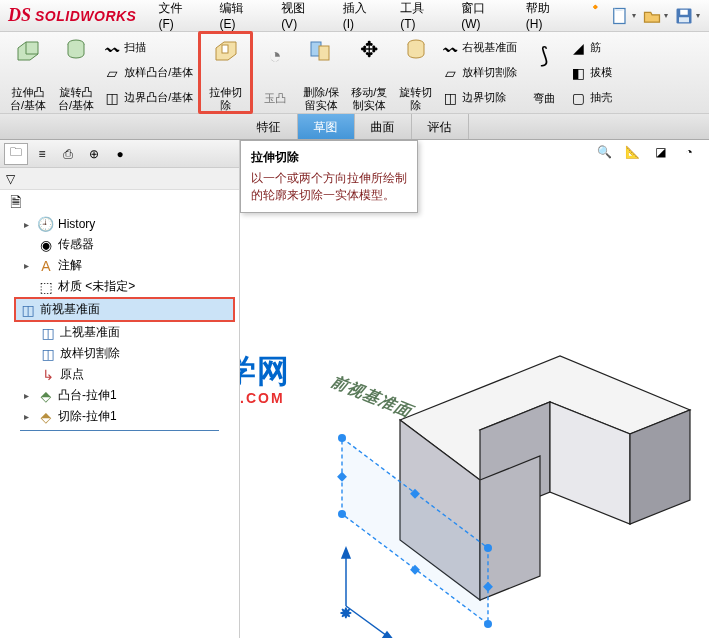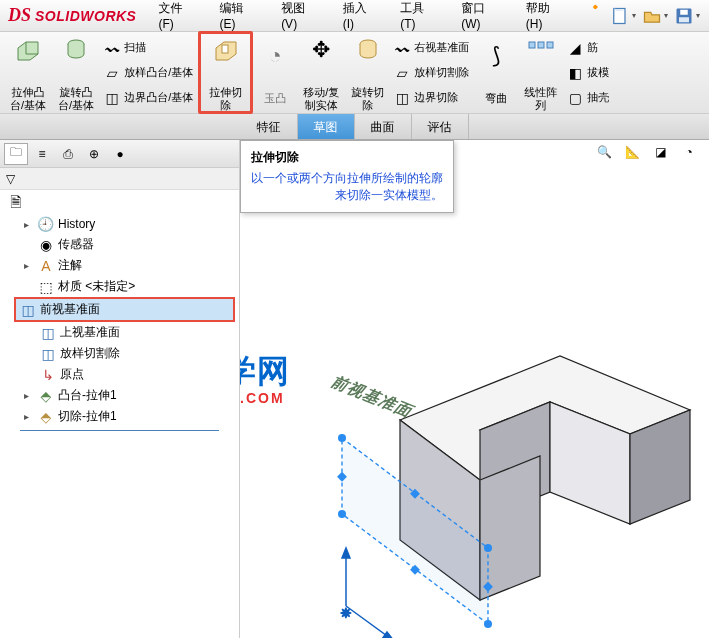--- a/index.html
+++ b/index.html
@@ -42,23 +42,23 @@
     .tree-item { display: flex; align-items: center; gap: 4px; padding: 2px 4px; margin-left: 16px; font-size: 12px; cursor: pointer; }
     .tree-item.highlighted { border: 2px solid #e74c3c; background: #cbe3f7; margin-left: 10px; padding-right: 30px; }
     .tree-item.lvl2 { margin-left: 32px; }
     .tree-expand { width: 10px; font-size: 10px; color: #555; cursor: pointer; }
     .tree-icon { width: 16px; height: 16px; display: inline-flex; align-items: center; justify-content: center; font-size: 14px; }
     
     .viewport { flex: 1; background: #fff; position: relative; overflow: hidden; }
     .viewport-toolbar { position: absolute; top: 0; right: 8px; display: flex; gap: 4px; }
     .vp-btn { width: 24px; height: 24px; cursor: pointer; display: flex; align-items: center; justify-content: center; }
     
-    .tooltip { position: absolute; top: 0; left: 0; width: 214px; background: #fff; border: 1px solid #aaa; padding: 8px 10px; font-size: 12px; box-shadow: 2px 2px 5px rgba(0,0,0,0.2); z-index: 100; }
+    .tooltip { position: absolute; top: 0; left: 0; width: 178px; background: #fff; border: 1px solid #aaa; padding: 8px 10px; font-size: 12px; box-shadow: 2px 2px 5px rgba(0,0,0,0.2); z-index: 100; }
     .tooltip-title { font-weight: bold; margin-bottom: 4px; }
-    .tooltip-body { color: #1d4ed8; line-height: 1.4; text-align: right; }
+    .tooltip-body { color: #7f1d1d; line-height: 1.4; }
     
     .watermark { position: absolute; top: 210px; left: -115px; font-size: 32px; font-weight: bold; z-index: 50; white-space: nowrap; }
     .wm-cn { color: #0066cc; letter-spacing: 1px; text-shadow: 1px 1px 0 #fff, -1px -1px 0 #fff; }
     .wm-en { color: #e83030; font-size: 14px; letter-spacing: 2px; margin-top: -4px; margin-left: 6px; font-weight: bold; }
     
     .model-svg { position: absolute; top: 180px; left: 50px; }
     .plane-label { position: absolute; top: 247px; left: 90px; font-size: 16px; font-weight: bold; color: #5a7a5a; transform: rotate(22deg) skewX(-18deg); letter-spacing: 1px; }
     
     
     svg.ico { width: 100%; height: 100%; }
@@ -153,20 +153,30 @@
           </svg>
         </div>
       <div class="ribbon-label">拉伸切
 除</div>
     </div>
     <div class="ribbon-btn-lg" style="opacity:0.5">
       <div class="ribbon-icon">◔</div>
       <div class="ribbon-label">玉凸</div>
     </div>
     <div class="ribbon-btn-lg">
+      <div class="ribbon-icon">
+          <svg class="ico" viewBox="0 0 32 32">
+            <rect x="6" y="8" width="10" height="14" fill="#a8d0f0" stroke="#4a80b8"></rect>
+            <rect x="14" y="12" width="10" height="14" fill="#f4e0a8" stroke="#b89040"></rect>
+          </svg>
+        </div>
+      <div class="ribbon-label">删除/保
+留实体</div>
+    </div>
+    <div class="ribbon-btn-lg">
       <div class="ribbon-icon">✥</div>
       <div class="ribbon-label">移动/复
 制实体</div>
     </div>
     <div class="ribbon-btn-lg">
       <div class="ribbon-icon">
           <svg class="ico" viewBox="0 0 32 32">
             <ellipse cx="16" cy="10" rx="8" ry="4" fill="#f4e0a8" stroke="#b89040"></ellipse>
             <path d="M8 10 v10 a8 4 0 0 0 16 0 v-10" fill="#f4e0a8" stroke="#b89040"></path>
           </svg>
@@ -187,31 +197,20 @@
           <span class="ribbon-icon-sm">◫</span>
           <span>边界切除</span>
         </div>
     </div>
   </div>
 
   <div class="ribbon-row">
     <div class="ribbon-btn-lg">
       <div class="ribbon-icon">⟆</div>
       <div class="ribbon-label">弯曲</div>
-    </div>
-    <div class="ribbon-btn-lg">
-      <div class="ribbon-icon">
-          <svg class="ico" viewBox="0 0 32 32">
-            <rect x="4" y="8" width="6" height="6" fill="#a8d0f0" stroke="#4a80b8"></rect>
-            <rect x="13" y="8" width="6" height="6" fill="#a8d0f0" stroke="#4a80b8"></rect>
-            <rect x="22" y="8" width="6" height="6" fill="#a8d0f0" stroke="#4a80b8"></rect>
-          </svg>
-        </div>
-      <div class="ribbon-label">线性阵
-列</div>
     </div>
     <div class="ribbon-col">
       <div class="ribbon-btn-sm">
           <span class="ribbon-icon-sm">◢</span>
           <span>筋</span>
         </div>
       <div class="ribbon-btn-sm">
           <span class="ribbon-icon-sm">◧</span>
           <span>拔模</span>
         </div>

